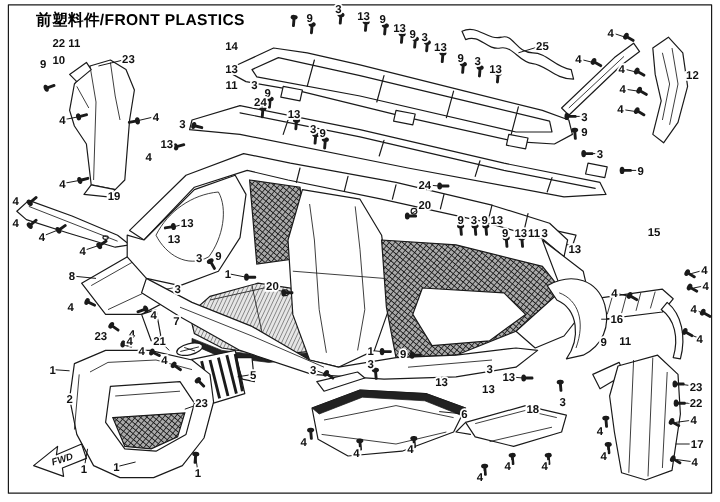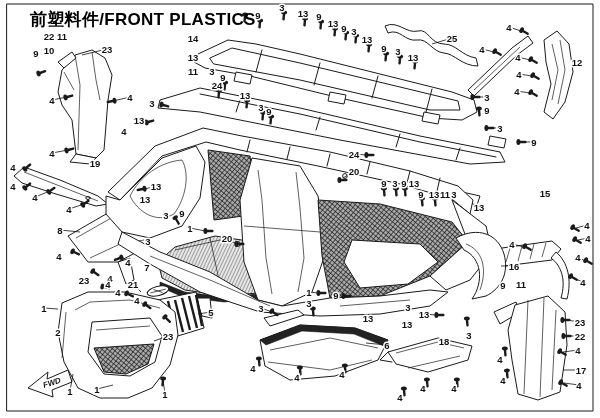--- a/index.html
+++ b/index.html
@@ -1,18 +1,18 @@
 <!DOCTYPE html>
 <html><head>
 <meta charset="utf-8">
 <style>
   html,body{margin:0;padding:0;background:#fff;}
   body{width:600px;height:418px;position:relative;overflow:hidden;
        font-family:"Liberation Sans",sans-serif;}
-  .title{position:absolute;top:8px;left:30px;font-size:17px;font-weight:bold;
+  .title{position:absolute;top:8px;left:30px;font-size:13px;font-weight:bold;
          color:#000;letter-spacing:.3px;white-space:nowrap;z-index:5;}
   svg{position:absolute;left:0;top:0;}
   .fw{fill:#ffffff;stroke:#1a1a1a;stroke-width:1;stroke-linejoin:round;}
   .ln{fill:none;stroke:#1a1a1a;stroke-width:1;stroke-linejoin:round;stroke-linecap:round;}
   .thin{fill:none;stroke:#1a1a1a;stroke-width:.7;}
   .mesh{fill:url(#mesh);stroke:#1a1a1a;stroke-width:1;}
   .hatch{fill:url(#hatch);stroke:#1a1a1a;stroke-width:1;}
   .dk{fill:#222;stroke:#1a1a1a;stroke-width:.6;}
   .slat{stroke:#1a1a1a;stroke-width:2.4;}
   .callout{font:bold 9.5px "Liberation Sans",sans-serif;fill:#111;

